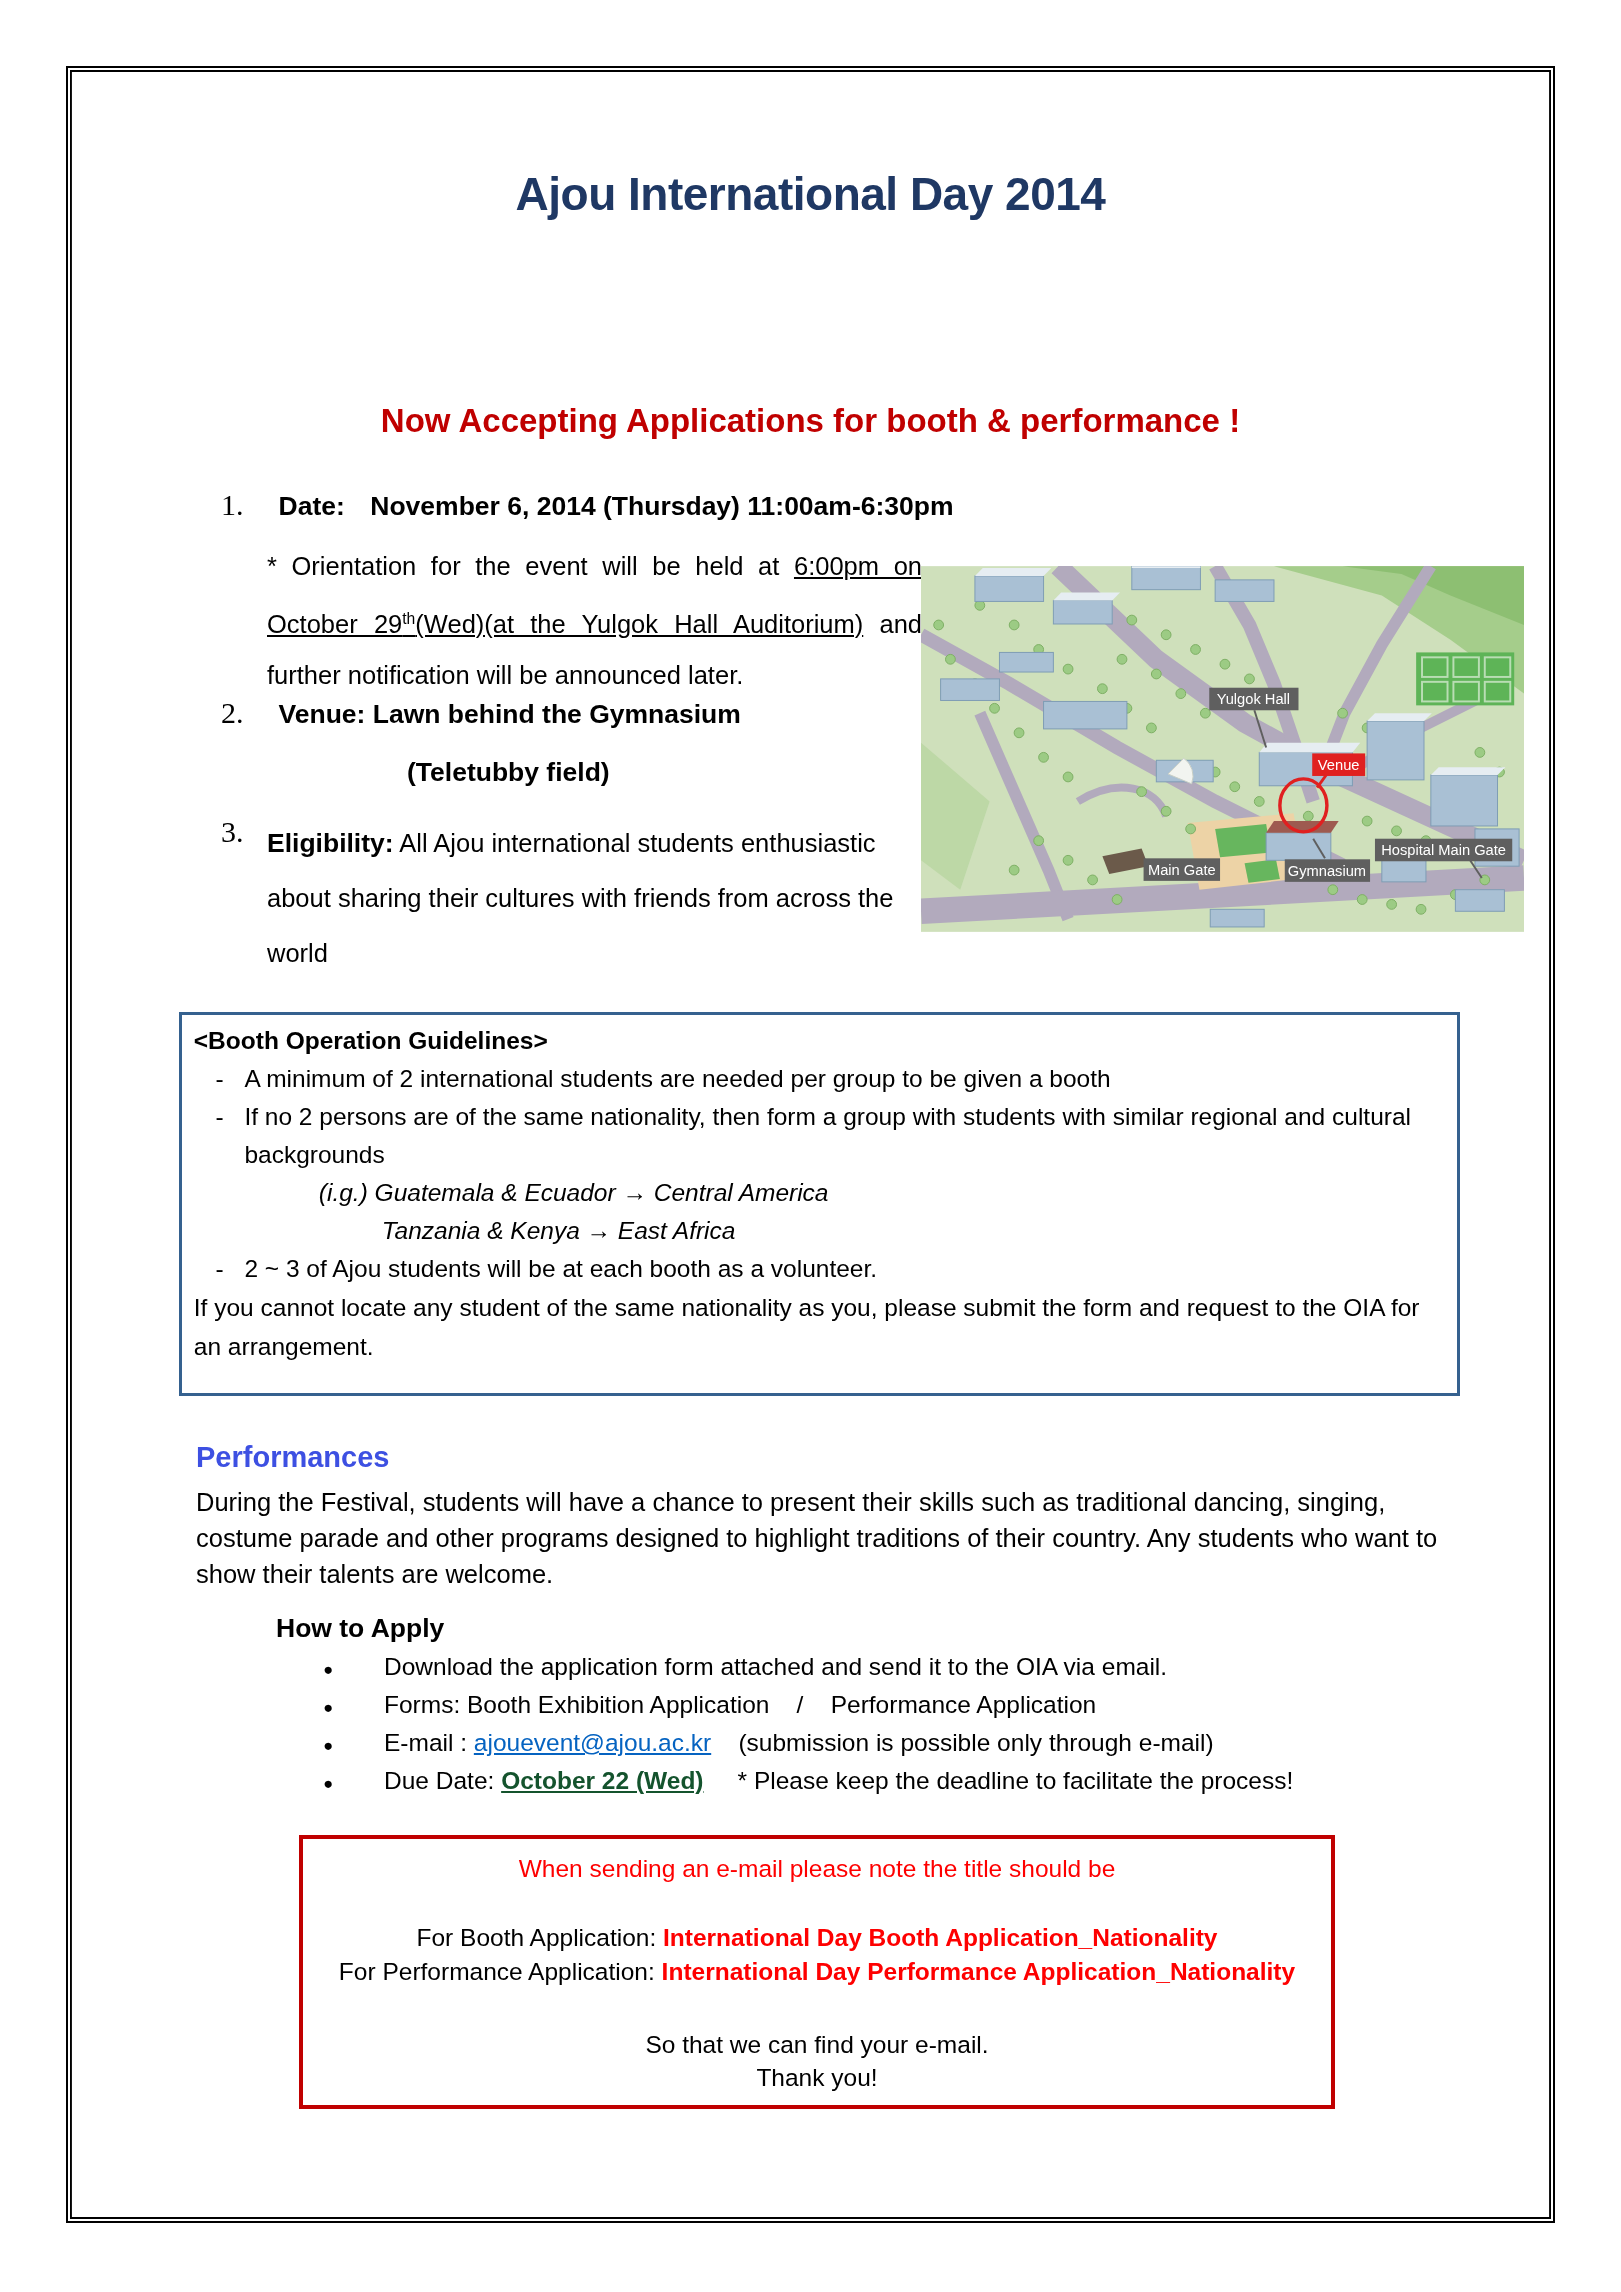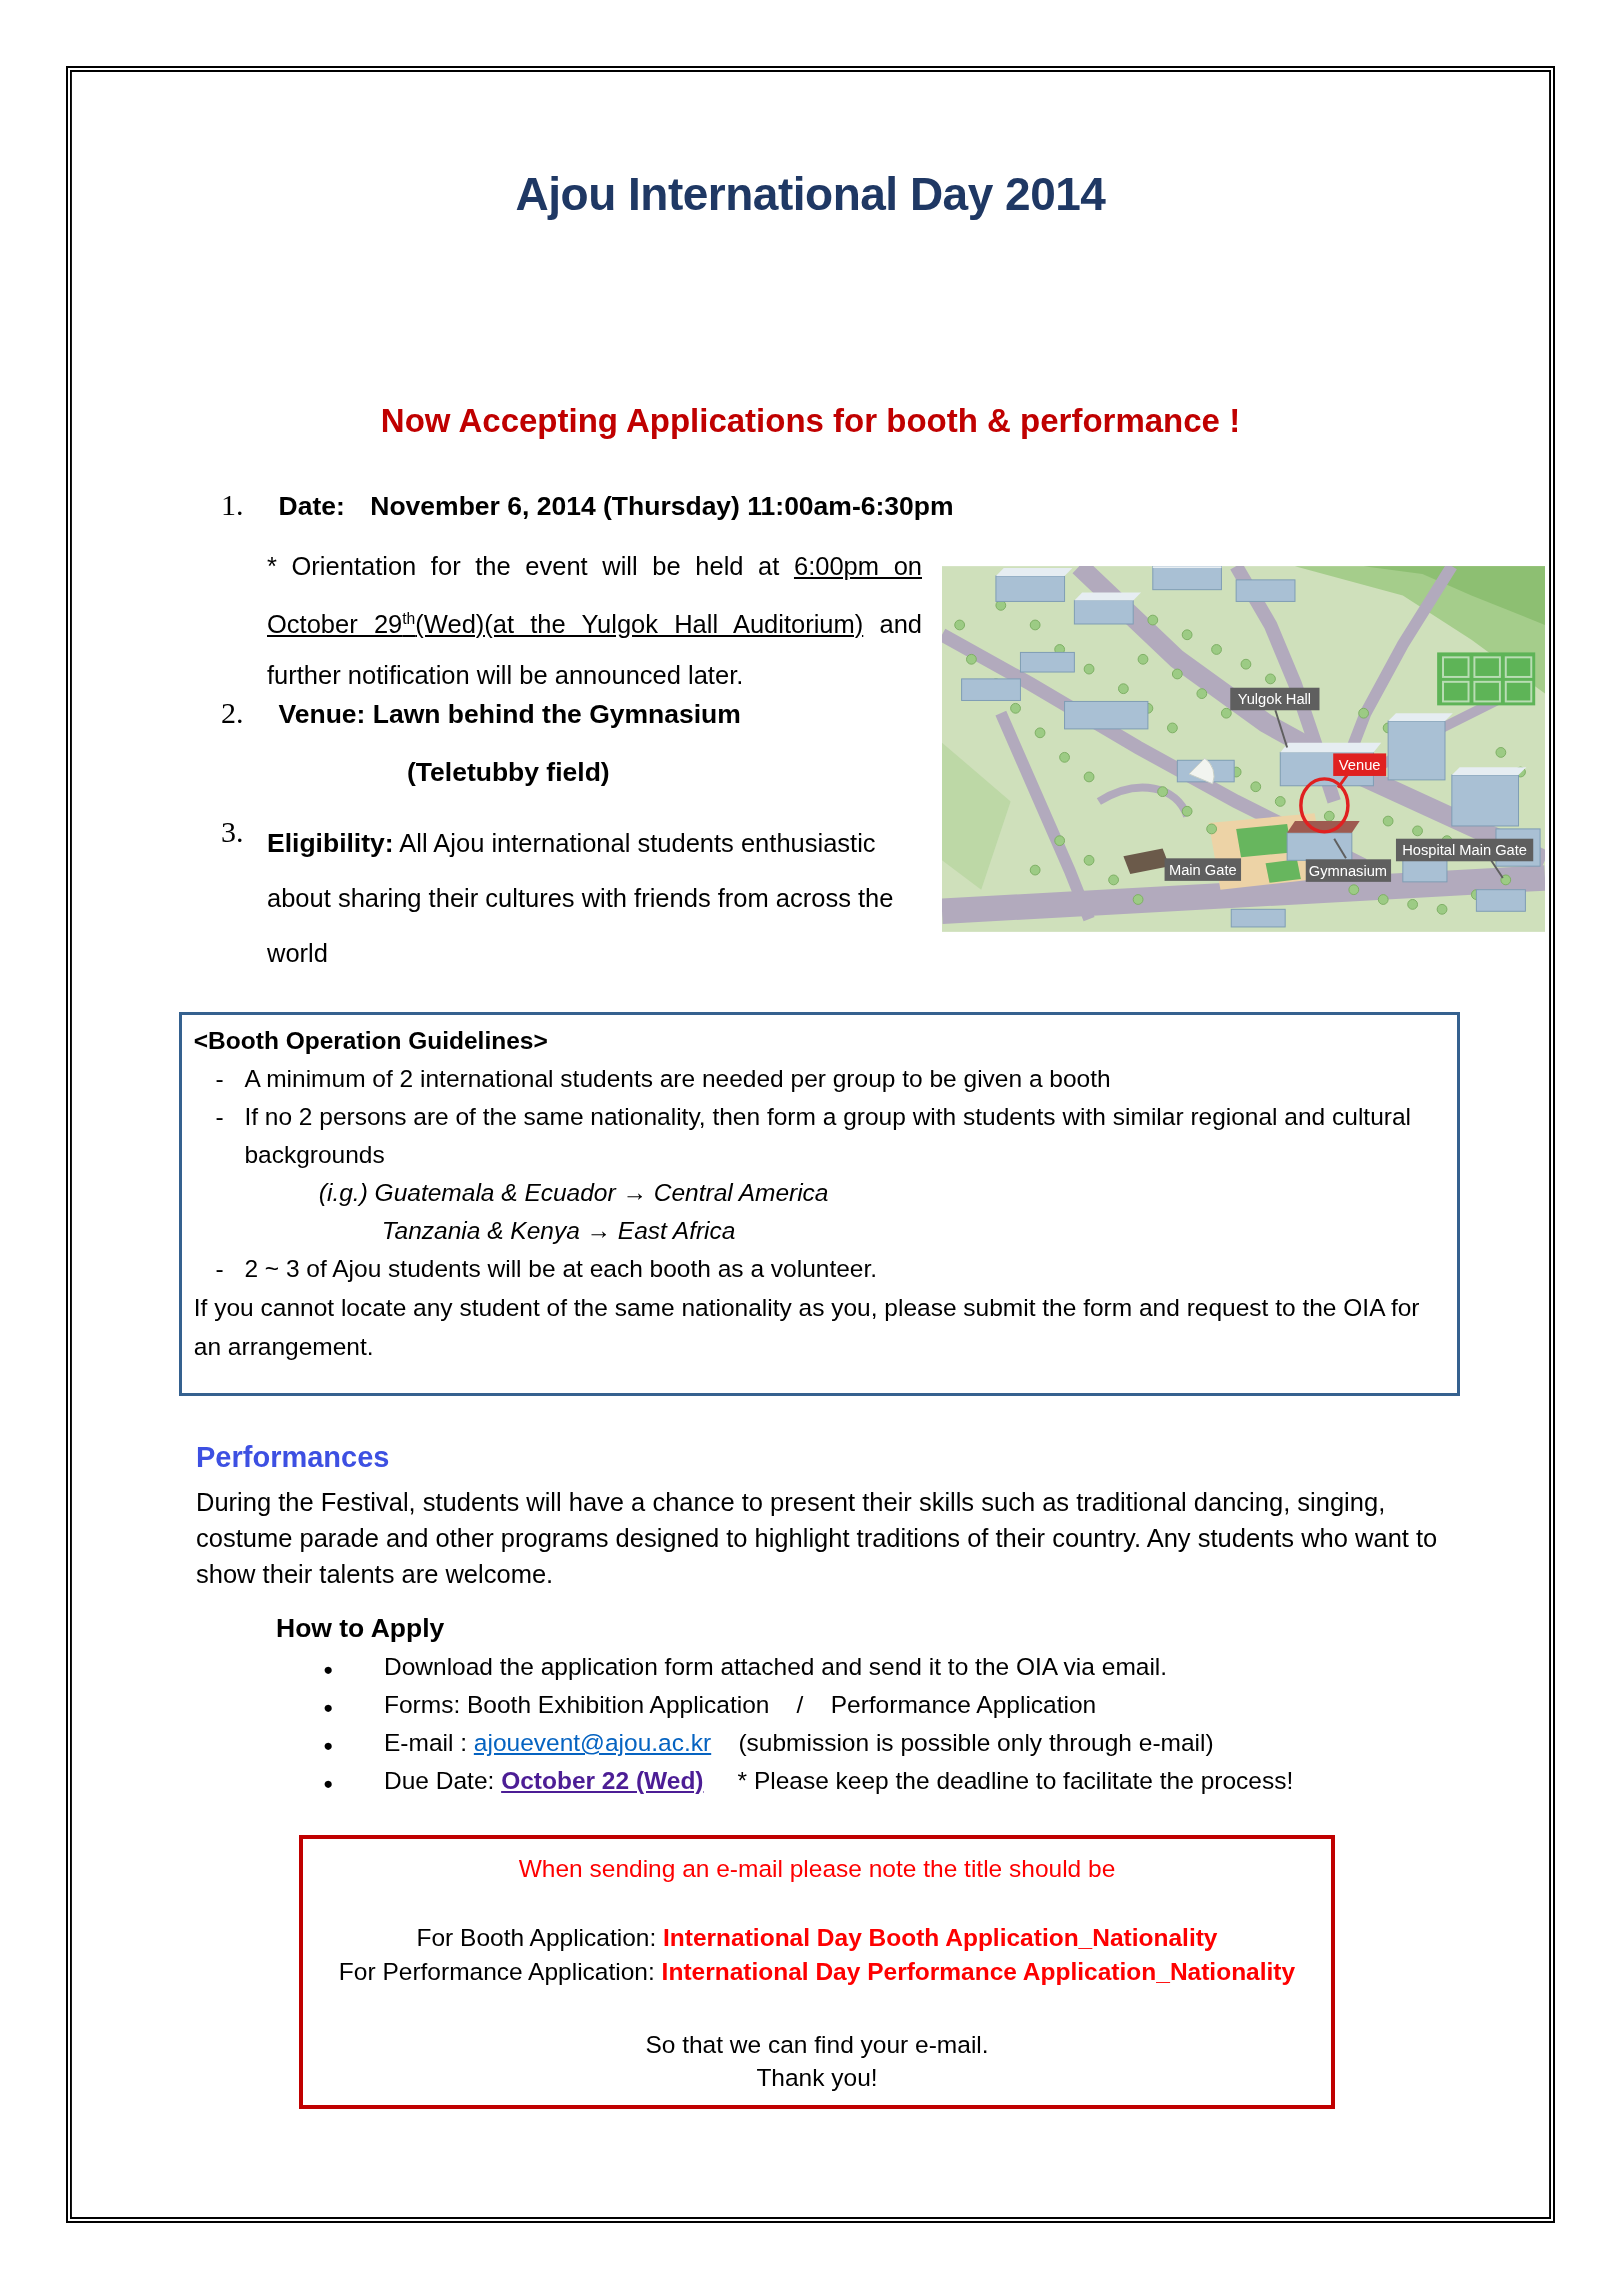--- a/index.html
+++ b/index.html
@@ -33,30 +33,30 @@
   .gex2{padding-left:188px;}
   .gfoot{line-height:39px;}
   .perf-h{left:196px;top:1441px;font-size:29px;font-weight:bold;color:#3D50E2;}
   .perf-p{left:196px;top:1484px;width:1243px;font-size:25.5px;line-height:36px;}
   .how-h{left:276px;top:1613px;font-size:26.5px;font-weight:bold;}
   .bullets{left:323px;top:1653px;width:1127px;}
   .brow{display:flex;height:38px;align-items:baseline;font-size:24.5px;}
   .bdot{width:61px;flex:none;font-size:16.7px;}
   .btext{white-space:pre-wrap;}
   .maillink{color:#0563C1;text-decoration:underline;cursor:pointer;}
-  .duedate{color:#4c1d95;font-weight:bold;text-decoration:underline;}
+  .duedate{color:#14532d;font-weight:bold;text-decoration:underline;}
   .nbox{left:299px;top:1835px;width:1036px;border:4.9px solid #C00000;box-sizing:border-box;
         text-align:center;font-size:24.5px;padding-bottom:13.7px;}
   .n1{margin-top:16px;color:#FE0000;}
   .n2{margin-top:41px;}
   .n3{margin-top:5.9px;}
   .n4{margin-top:45px;}
   .n5{margin-top:4.9px;}
   .redbold{color:#FE0000;font-weight:bold;}
-  .mapwrap{left:921px;top:566px;width:603px;height:366px;margin-left:21px;}
+  .mapwrap{left:921px;top:566px;width:603px;height:366px;}
   .maplabel{fill:#ffffff;font-family:"Liberation Sans",sans-serif;font-size:15px;}
 </style>
 </head>
 <body>
 
 <div class="page">
   <div class="page-border"></div>
 
   <div class="abs ctr title">Ajou International Day 2014</div>
   <div class="abs ctr banner">Now Accepting Applications for booth &amp; performance !</div>

